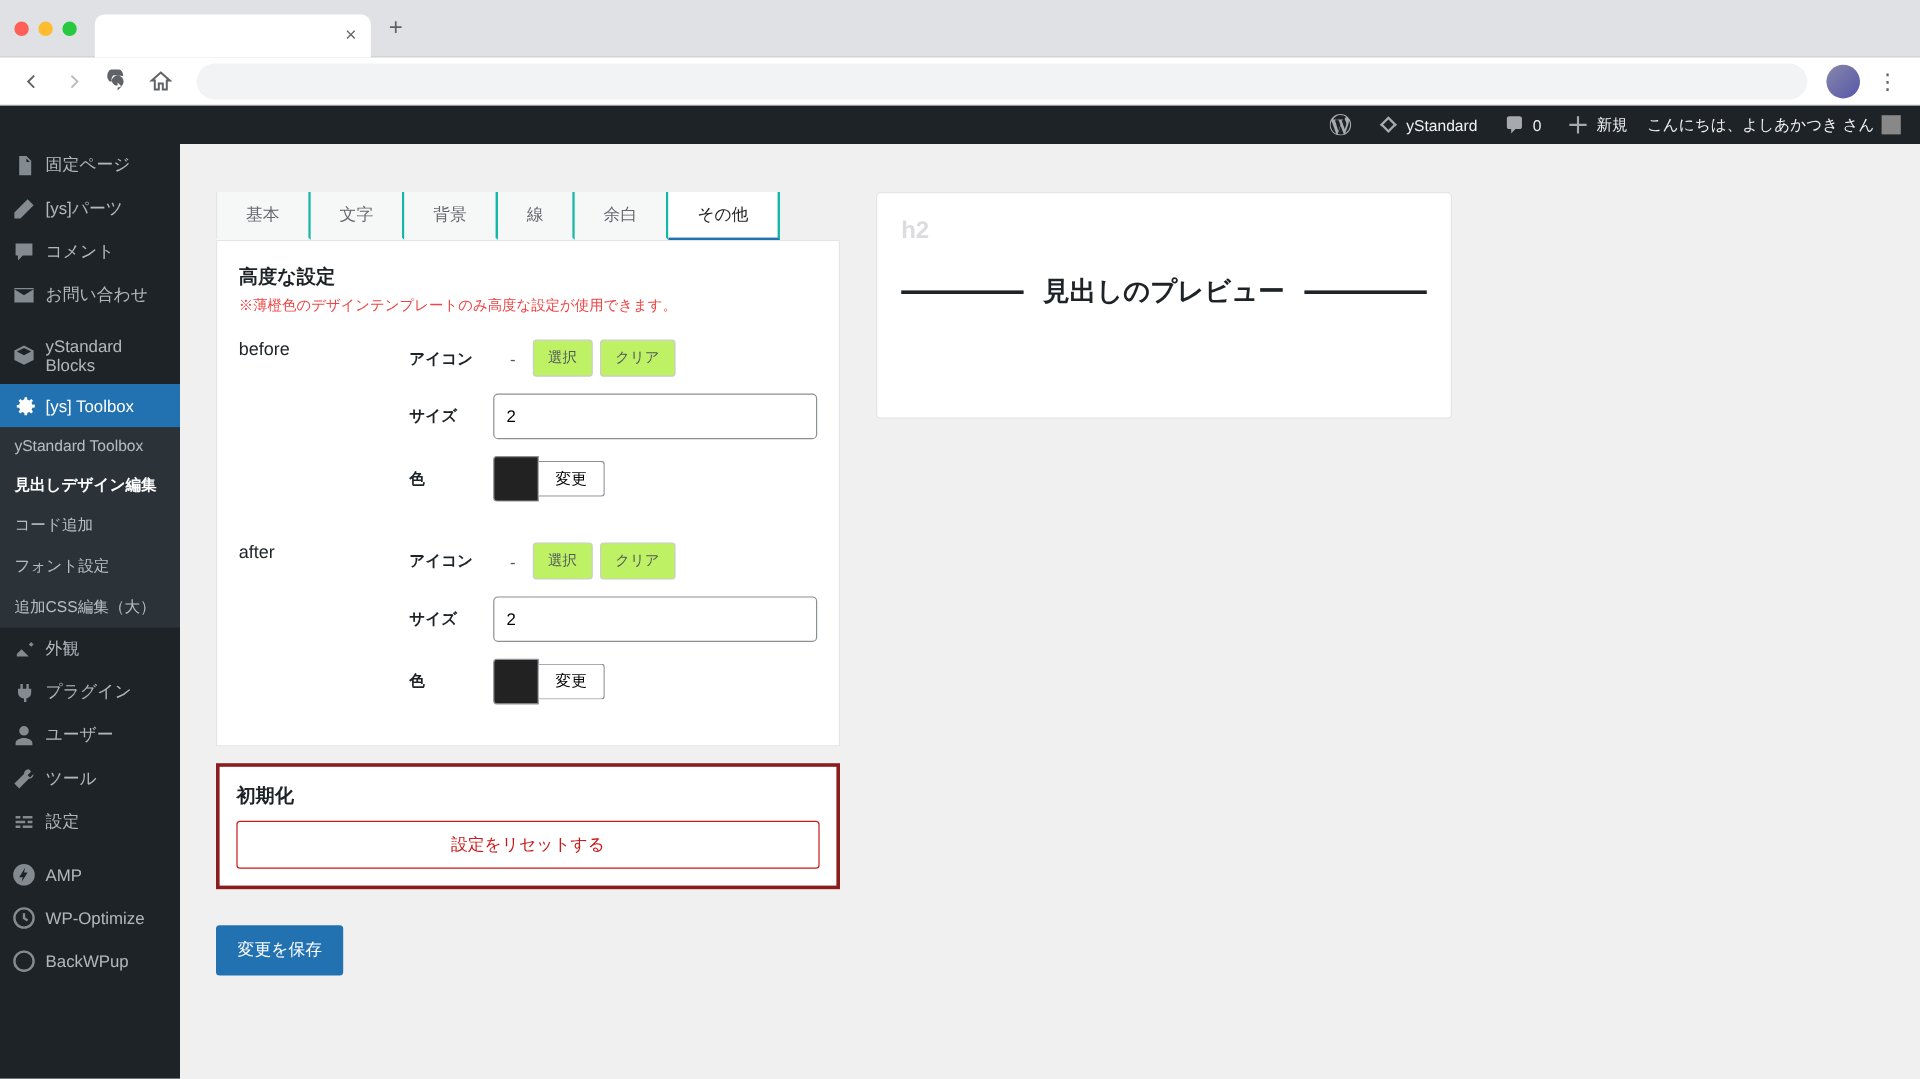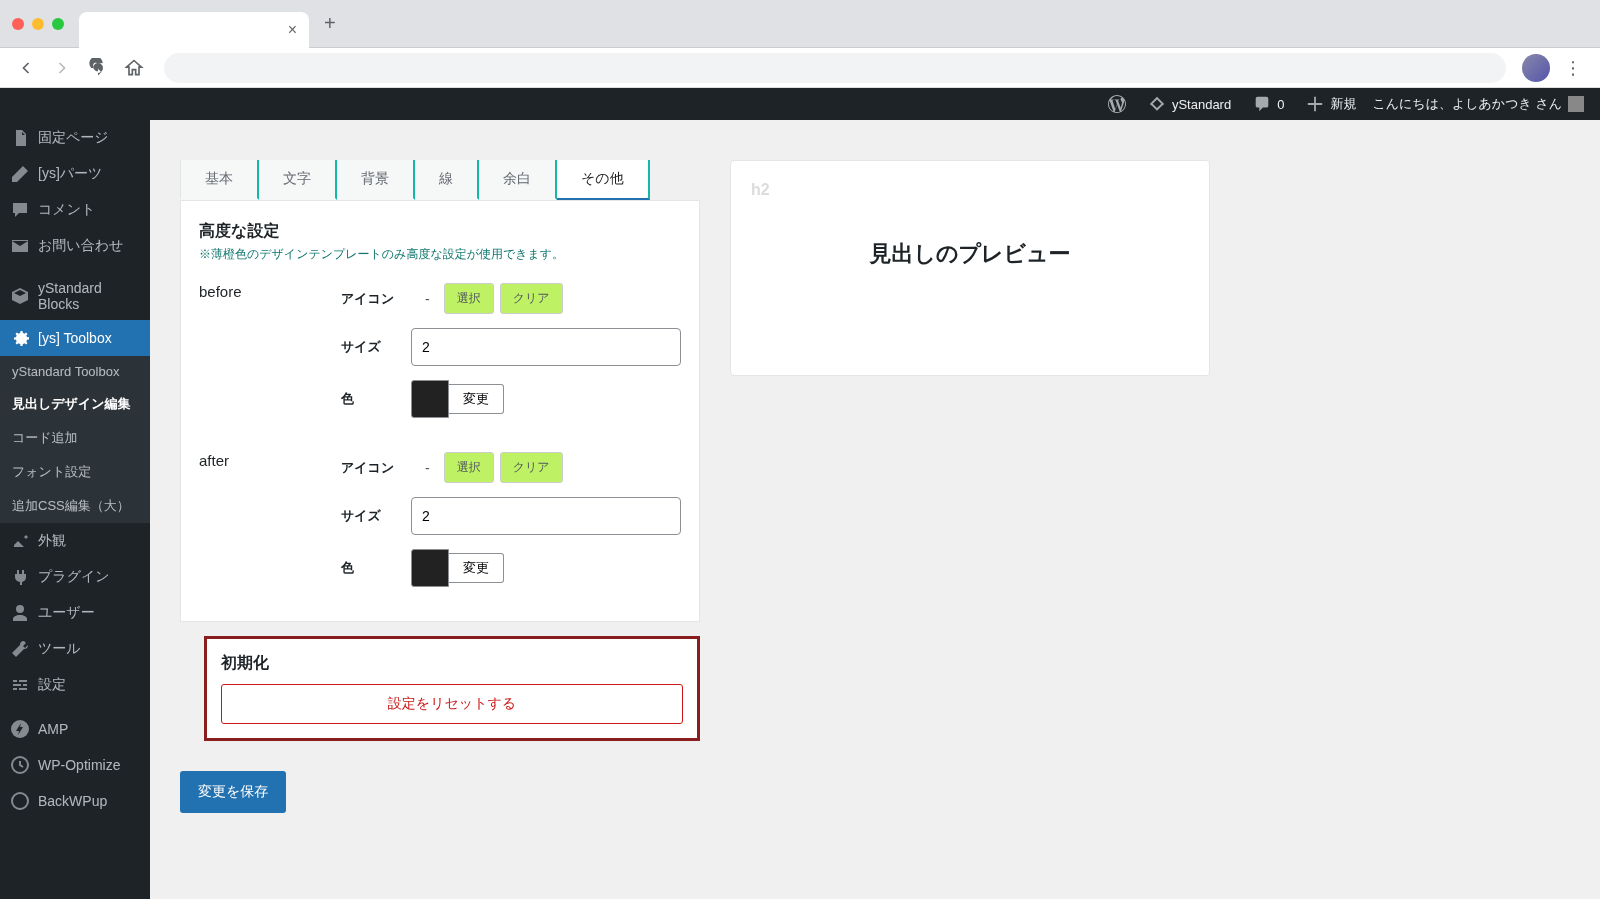--- a/index.html
+++ b/index.html
@@ -51,42 +51,42 @@
     
     
     .tabs { display: flex; border-bottom: 1px solid #e5e5e5; }
     .tab { padding: 10px 24px; font-size: 14px; color: #646970; cursor: pointer; border-bottom: 2px solid transparent; background: #f6f7f7; border-right: 2px solid #14b8a6; }
     .tab:first-child { border-left: 1px solid #e5e5e5; }
     .tab.active { color: #222; border-bottom: 2px solid #2271b1; background: #fff; }
     
     
     .panel { background: #fff; border: 1px solid #e5e5e5; border-top: none; padding: 20px 18px; }
     .section-title { font-size: 16px; font-weight: 600; color: #1d2327; }
-    .section-note { font-size: 12px; color: #0f766e; margin-top: 4px; }
+    .section-note { font-size: 12px; color: #ef4444; margin-top: 4px; }
     .pseudo-block { margin-top: 20px; }
     .pseudo-label { font-size: 15px; color: #1d2327; margin-bottom: 14px; }
     .field-row { display: flex; align-items: center; margin-bottom: 14px; }
     .field-label { width: 70px; font-size: 13px; color: #1d2327; font-weight: 600; }
     .field-value { font-size: 14px; color: #50575e; padding: 0 14px; }
     .small-btn { padding: 6px 12px; font-size: 12px; border: 1px solid #ccc; background: #bef264; border-radius: 3px; cursor: pointer; color: #50575e; }
     .text-input { width: 270px; height: 38px; border: 1px solid #8c8f94; border-radius: 4px; padding: 0 10px; font-size: 14px; }
     .color-swatch { width: 38px; height: 38px; background: #222; border: 1px solid #8c8f94; border-radius: 3px 0 0 3px; }
     .change-btn { height: 30px; padding: 0 14px; border: 1px solid #8c8f94; border-left: none; background: #fff; font-size: 13px; border-radius: 0 3px 3px 0; cursor: pointer; }
     
     
-    .reset-box { border: 3px solid #8a1e1e; padding: 14px; margin-top: 14px; background: #fff; margin-left: 24px; }
+    .reset-box { border: 3px solid #8a1e1e; padding: 14px; margin-top: 14px; background: #fff; }
     .reset-title { font-size: 16px; font-weight: 600; color: #1d2327; margin-bottom: 10px; }
     .reset-btn { width: 100%; padding: 10px; border: 1px solid #cc1818; color: #cc1818; background: #fff; font-size: 14px; border-radius: 3px; cursor: pointer; }
     
     .save-btn { margin-top: 30px; padding: 12px 18px; background: #2271b1; color: #fff; border: none; border-radius: 3px; font-size: 14px; cursor: pointer; }
     
     
     .preview-card { background: #fff; border: 1px solid #e5e5e5; border-radius: 4px; padding: 20px 20px 90px; }
-    .preview-h2 { font-size: 16px; font-weight: 700; color: #dcdcde; }
-    .preview-heading { display: flex; align-items: center; gap: 16px; margin-top: 24px; font-size: 22px; font-weight: 700; color: #1d2327; flex-direction: column; }
+    .preview-h2 { font-size: 20px; font-weight: 700; color: #dcdcde; }
+    .preview-heading { display: flex; align-items: center; gap: 16px; margin-top: 24px; font-size: 22px; font-weight: 700; color: #1d2327; }
     .preview-heading .line { flex: 1; height: 3px; background: #1d2327; }
     
     .icon-svg { width: 20px; height: 20px; fill: currentColor; }
     .ab-icon { width: 18px; height: 18px; fill: #a7aaad; }
   </style>
 </head>
 <body>
 
 <div class="browser-chrome">
   <div class="traffic-lights">

